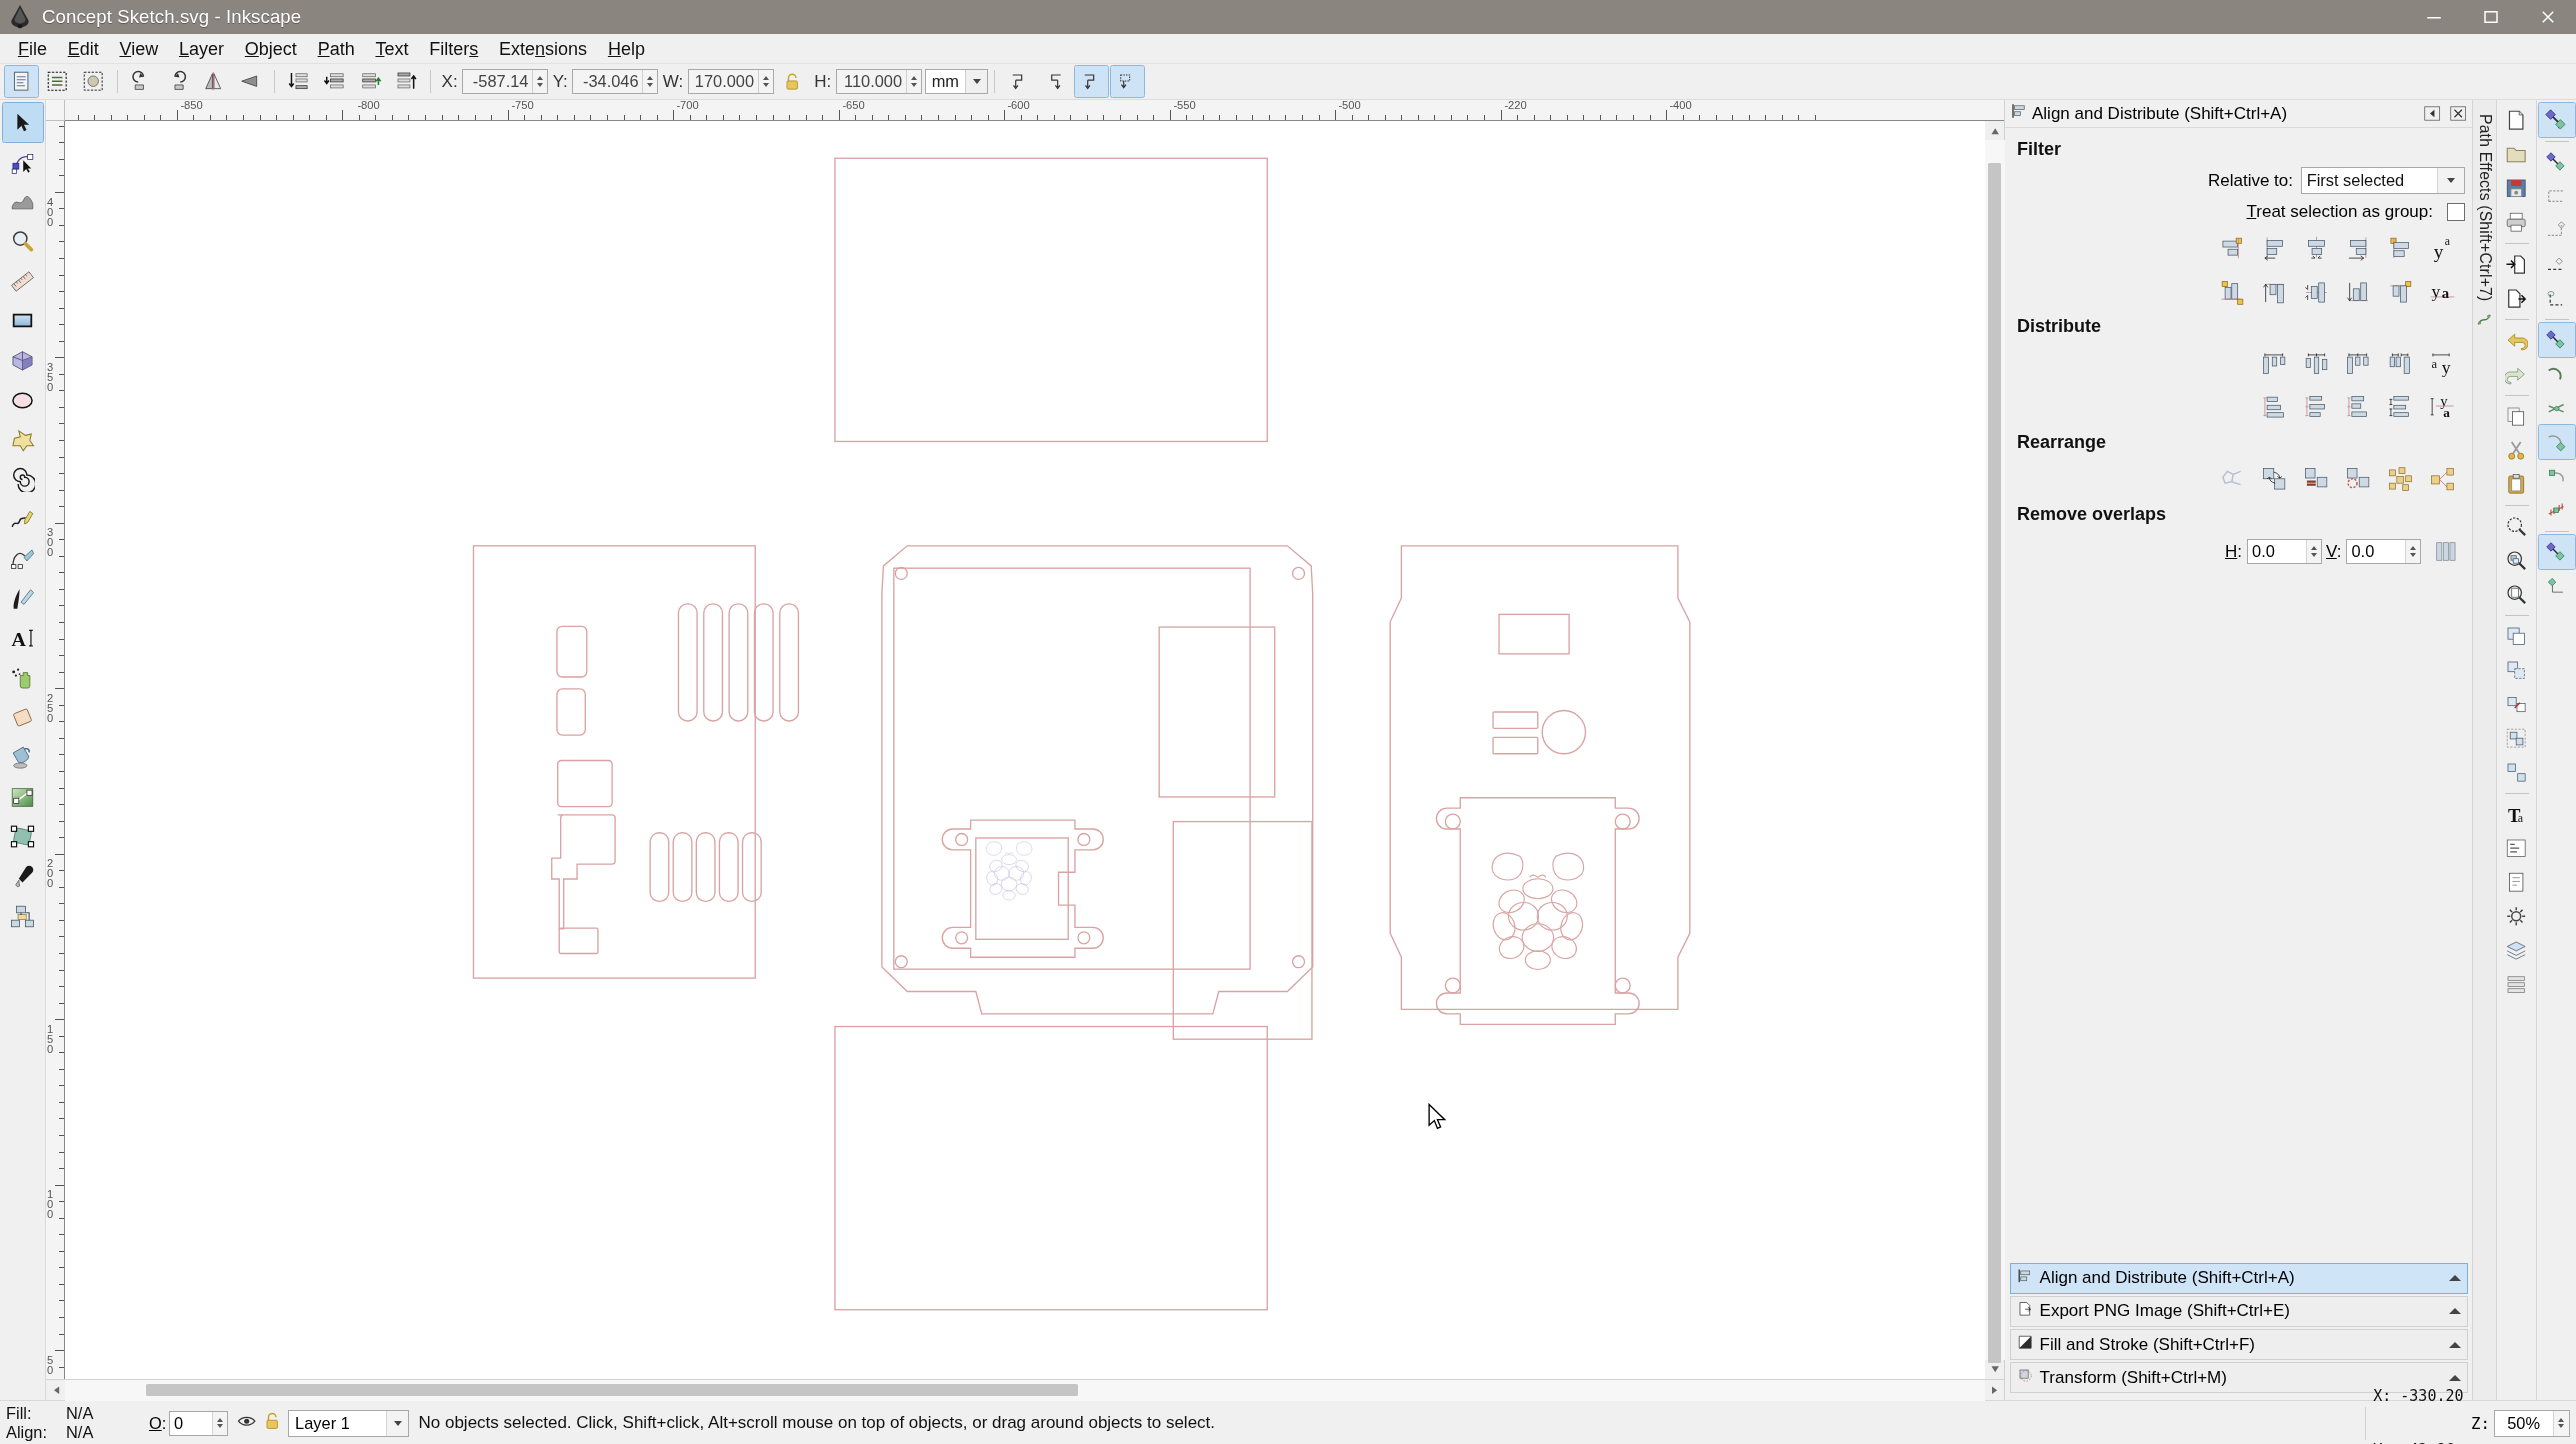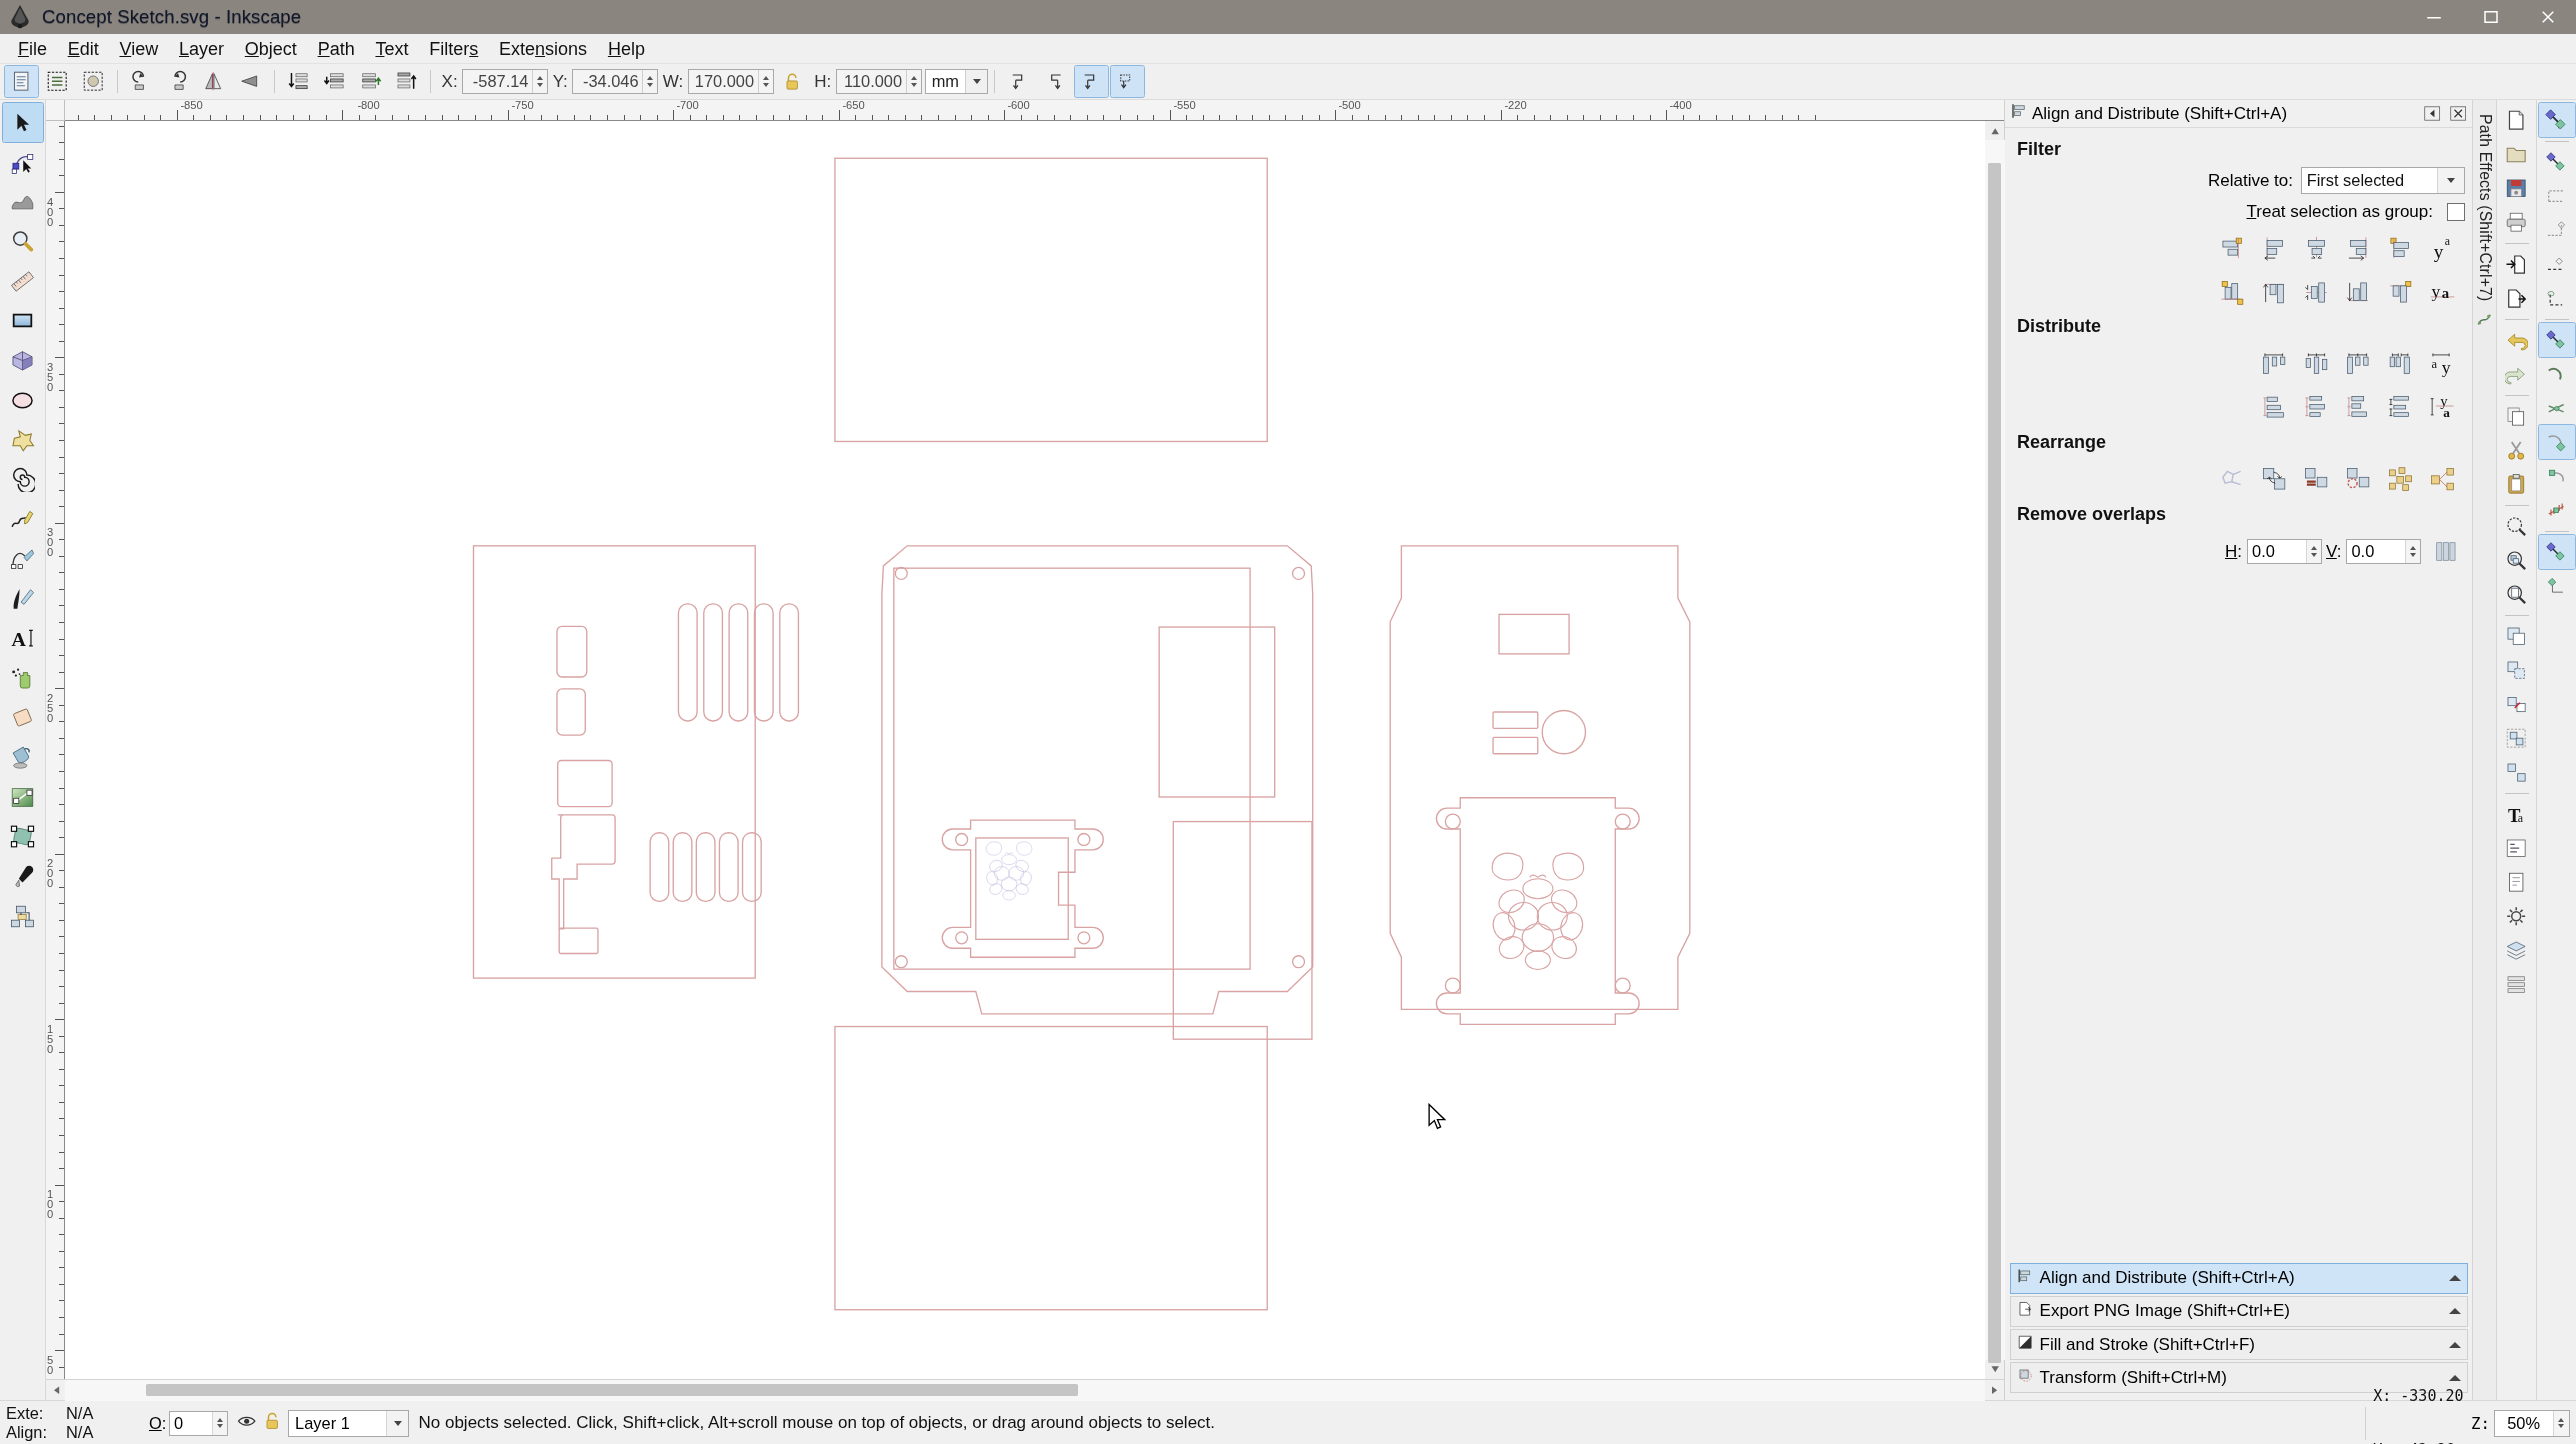--- a/index.html
+++ b/index.html
@@ -13,21 +13,21 @@
   }
   .app { width:2576px; height:1445px; display:flex; flex-direction:column; }
 
   
   .titlebar {
     height:34px; background:#8b8580; display:flex; align-items:center;
     flex:0 0 34px; position:relative;
   }
   .titlebar .app-icon { width:30px; height:30px; margin-left:4.5px; position:relative; }
   .titlebar .title-text {
-    color:#0f172a; font-size:18.6px; margin-left:7.5px; letter-spacing:0.1px;
+    color:#ffffff; font-size:18.6px; margin-left:7.5px; letter-spacing:0.1px;
     text-shadow:0 0.7px 0.7px rgba(0,0,0,.35);
   }
   .win-buttons { position:absolute; right:0; top:0; height:34px; display:flex; }
   .win-btn {
     width:57px; height:34px; display:flex; align-items:center; justify-content:center;
     color:#fff;
   }
 
   
   .menubar {
@@ -1565,21 +1565,21 @@
             <path d="M10 9 v14 h14" fill="none" stroke="#444"></path>
             <rect x="6" y="6" width="7" height="7" transform="rotate(45 9.5 9.5)" fill="#7fc4a0" stroke="#2a7a55"></rect>
           </svg>
       </div>
     </div>
   </div>
 
   <div class="statusbar">
     <div class="fill-stroke">
       <div class="fs-line">
-        <span class="fs-key">Exte:</span>
+        <span class="fs-key">Fill:</span>
         <span class="fs-val">N/A</span>
       </div>
       <div class="fs-line">
         <span class="fs-key">Align:</span>
         <span class="fs-val">N/A</span>
       </div>
     </div>
 
     <div class="opacity-box">
       <span class="ol"><u>O</u>:</span>

